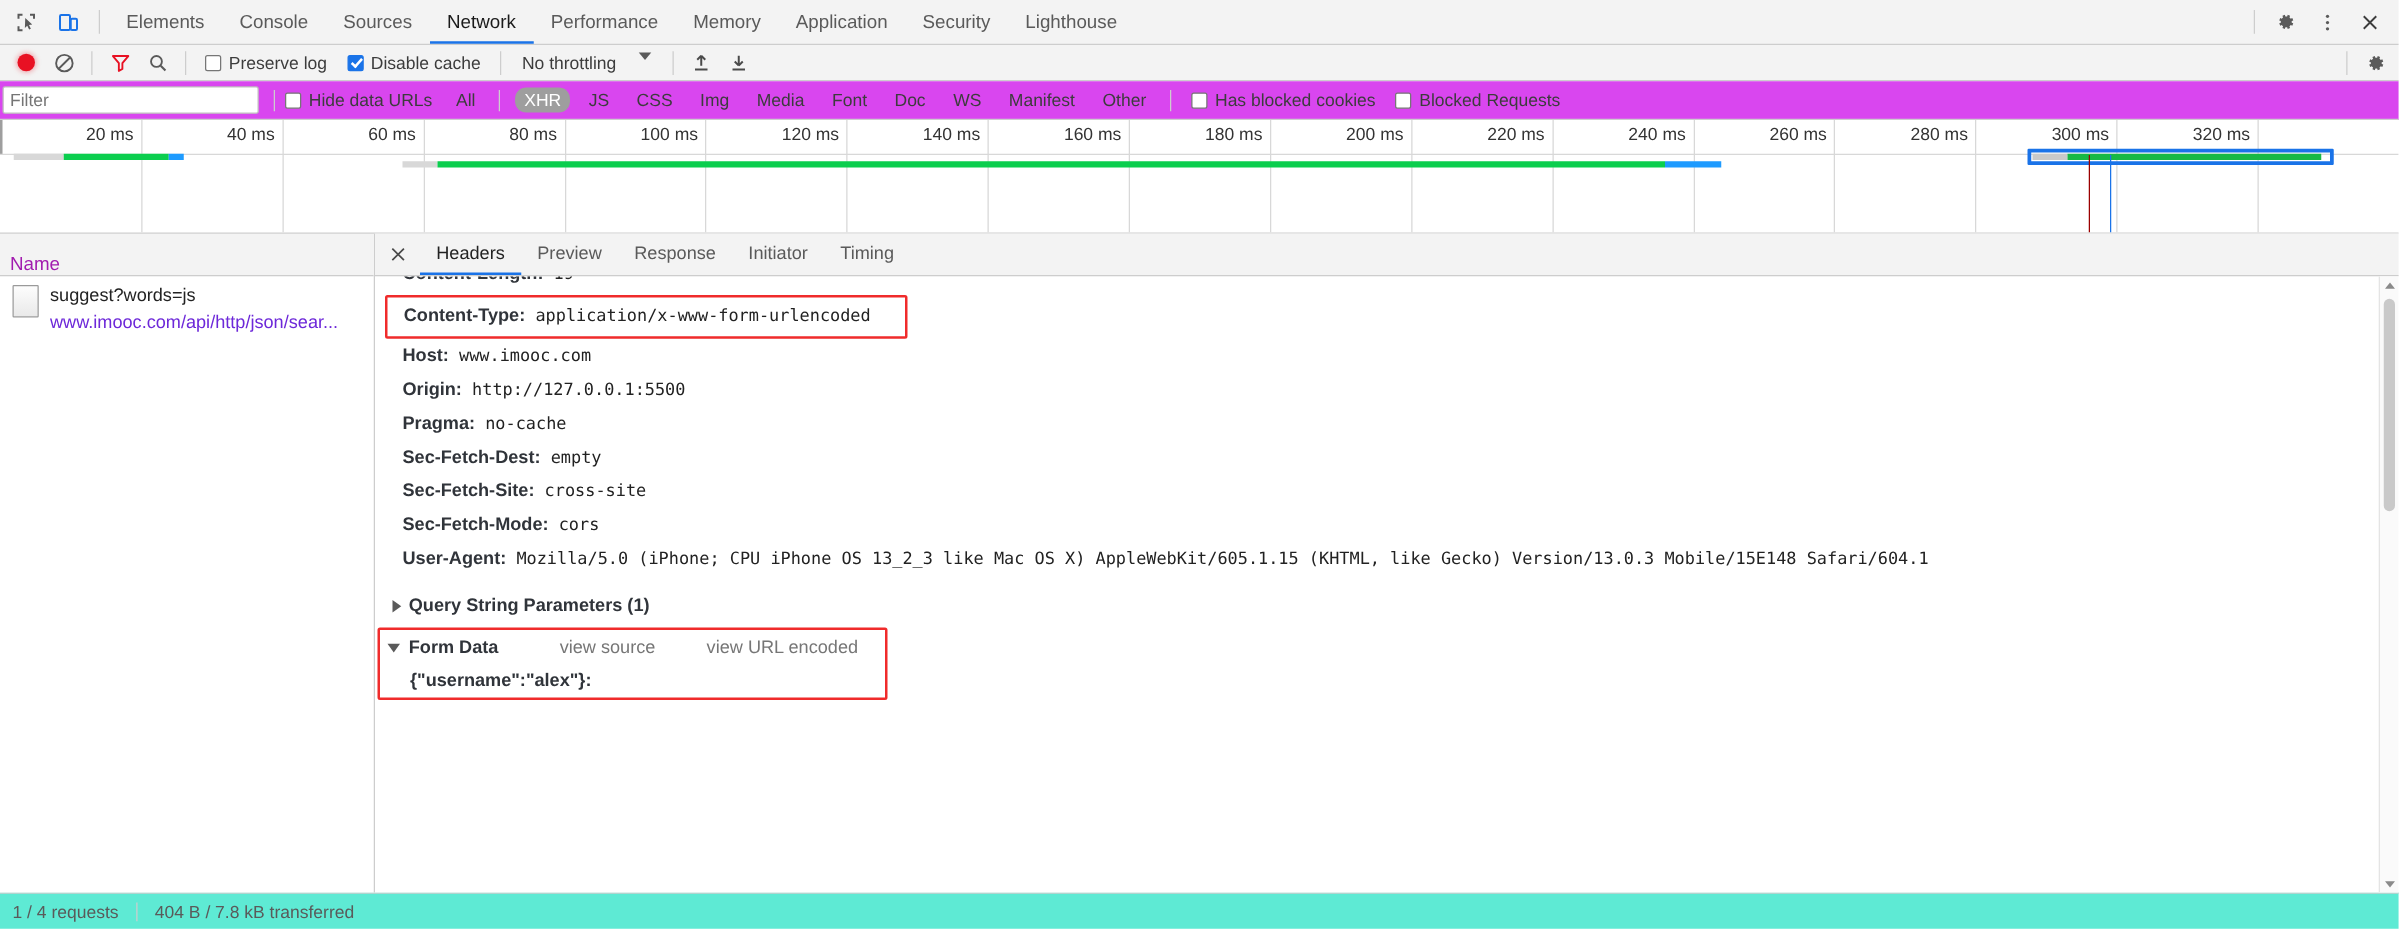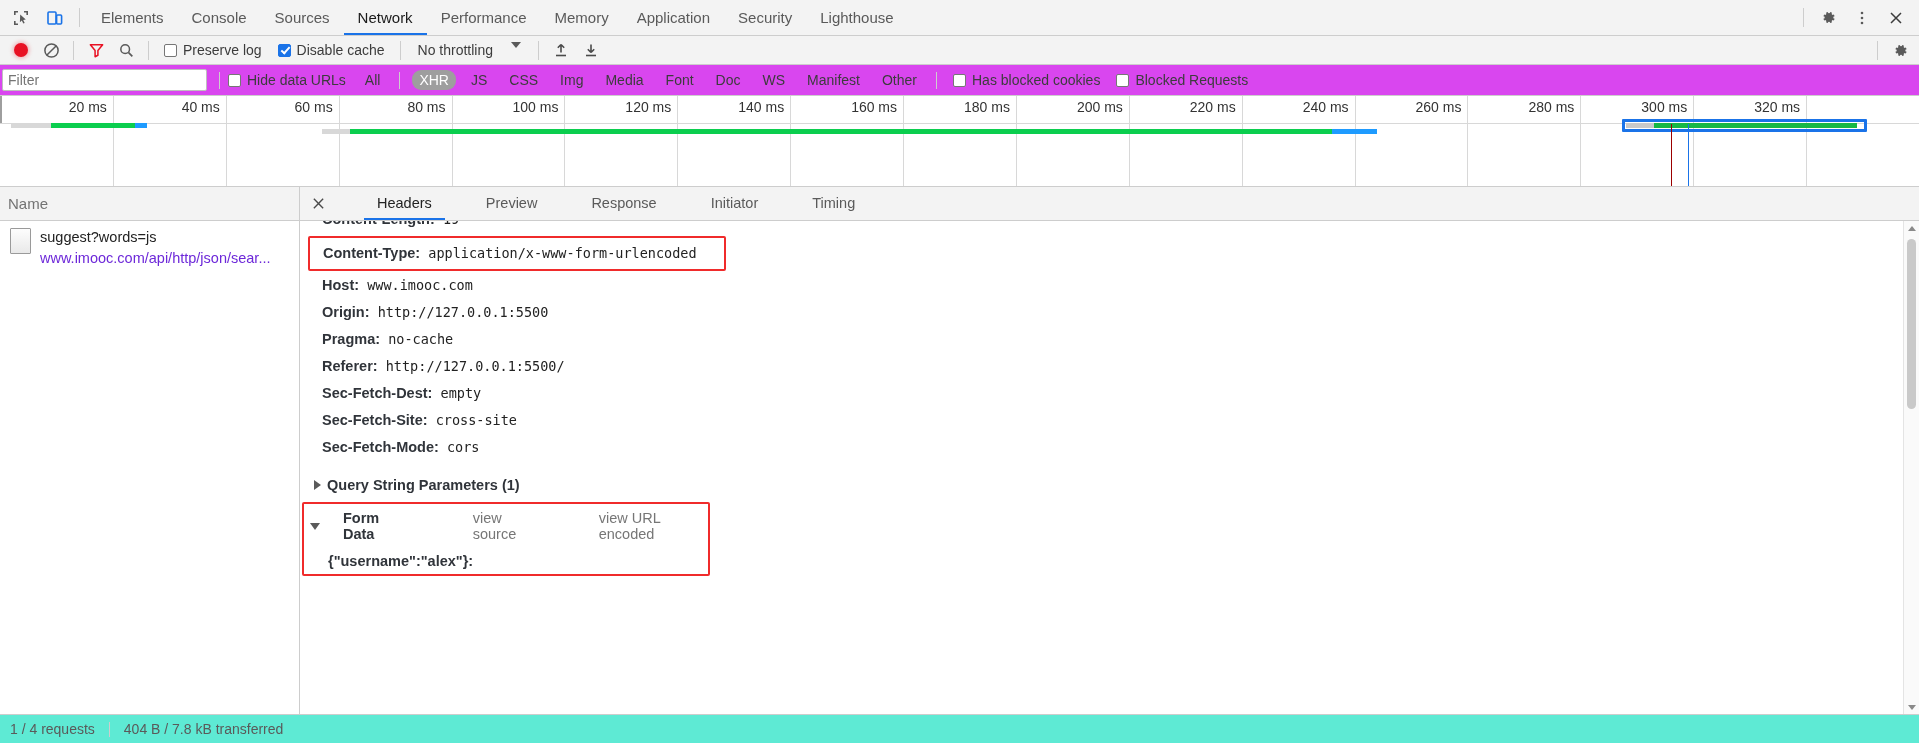--- a/index.html
+++ b/index.html
@@ -158,22 +158,22 @@
   .reqlist {
     width: 299px; flex: 0 0 299px;
     border-right: 1px solid #cdcdcd;
     background: #fff;
     display: flex; flex-direction: column;
     overflow: hidden;
   }
   .reqlist-head {
     height: 34px; box-sizing: border-box;
     background: #f3f3f3; border-bottom: 1px solid #cdcdcd;
-    display: flex; align-items: center;
-    font-size: 15px; color: #737373; padding-left: 8px;
+    display: flex; align-items: flex-end;
+    font-size: 15px; color: #a21caf; padding-left: 8px;
   }
   .req-row {
     display: flex; align-items: flex-start; gap: 9px;
     padding: 6px 6px 6px 10px;
     cursor: pointer;
   }
   .req-icon {
     width: 19px; height: 24px; flex: 0 0 auto;
     border: 1px solid #9a9a9a; border-radius: 1px;
     background: linear-gradient(#fdfdfd,#e9e9e9);
@@ -182,21 +182,21 @@
   .req-text { font-size: 14.5px; color: #222; line-height: 21px; }
   .req-sub { font-size: 14.5px; color: #6d28d9; line-height: 21px; }
 
   .detail {
     flex: 1 1 auto; display: flex; flex-direction: column;
     background: #fff; min-width: 0; position: relative;
   }
   .detail-tabs {
     height: 34px; box-sizing: border-box;
     background: #f3f3f3; border-bottom: 1px solid #cdcdcd;
-    display: flex; align-items: center; padding-left: 6px; gap: 28px;
+    display: flex; align-items: center; padding-left: 6px;
   }
   .close-x {
     width: 24px; height: 24px;
     display: flex; align-items: center; justify-content: center;
     cursor: pointer; color: #5a5a5a; font-size: 16px;
     margin-right: 6px;
   }
   .dtab {
     font-size: 14.5px; color: #5a5a5a;
     padding: 0 13px; height: 33px; line-height: 33px;
@@ -529,40 +529,40 @@
             <div class="hdr-line">
               <div class=""><span class="hk">Host:</span><span class="hv"> www.imooc.com</span></div>
             </div>
             <div class="hdr-line">
               <div class=""><span class="hk">Origin:</span><span class="hv"> http://127.0.0.1:5500</span></div>
             </div>
             <div class="hdr-line">
               <div class=""><span class="hk">Pragma:</span><span class="hv"> no-cache</span></div>
             </div>
             <div class="hdr-line">
-              <div class=""><span class="hk">Referer:</span><span class="hv"> http://127.0.0.1:5500/</span></div>
-            </div>
-            <div class="hdr-line">
               <div class=""><span class="hk">Sec-Fetch-Dest:</span><span class="hv"> empty</span></div>
             </div>
             <div class="hdr-line">
               <div class=""><span class="hk">Sec-Fetch-Site:</span><span class="hv"> cross-site</span></div>
             </div>
             <div class="hdr-line">
               <div class=""><span class="hk">Sec-Fetch-Mode:</span><span class="hv"> cors</span></div>
+            </div>
+            <div class="hdr-line wrapline" style="white-space: normal; word-break: break-word; padding-right: 20px;">
+              <div class=""><span class="hk">User-Agent:</span><span class="hv"> Mozilla/5.0 (iPhone; CPU iPhone OS 13_2_3 like Mac OS X) AppleWebKit/605.1.15 (KHTML, like Gecko) Version/13.0.3 Mobile/15E148 Safari/604.1</span></div>
             </div>
           </div>
 
         <div class="section-row" style="margin-top:10px;">
           <span class="tri-right"></span>
           <span>Query String Parameters (1)</span>
         </div>
 
         <div class="redbox" style="margin:3px 0 0 2px; width:408px;">
-          <div class="section-row" style="padding-left:6px; gap:23px;">
+          <div class="section-row" style="padding-left:6px; gap:7px;">
             <span class="tri-down"></span>
             <span>Form Data</span>
             <span class="link-like" style="margin-left:42px;">view source</span>
             <span class="link-like" style="margin-left:34px;">view URL encoded</span>
           </div>
           <div class="form-val" style="padding-left:24px;">{"username":"alex"}:</div>
         </div>
 
         <div class="vscroll">
           <div class="arrow" style="top:0;">

